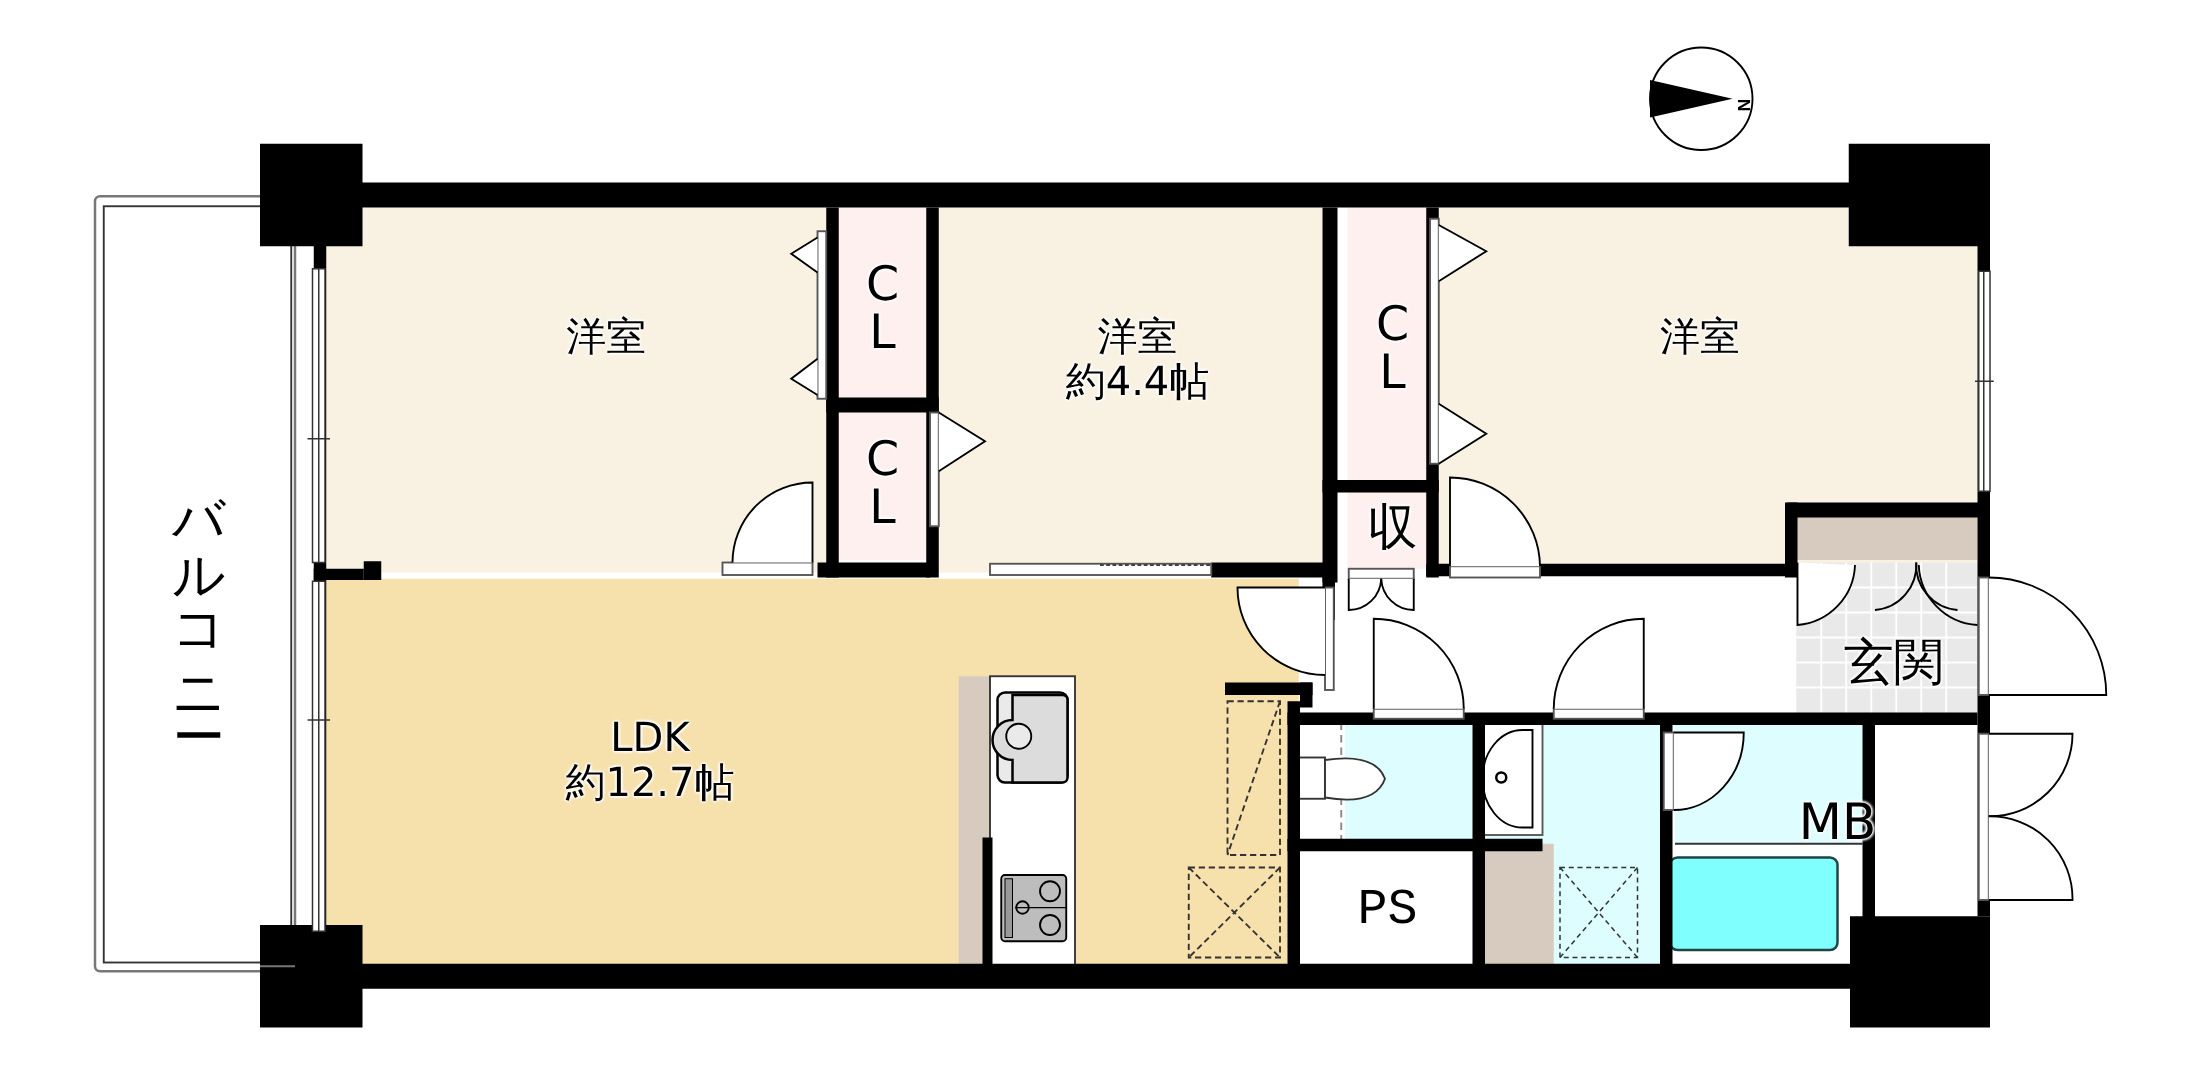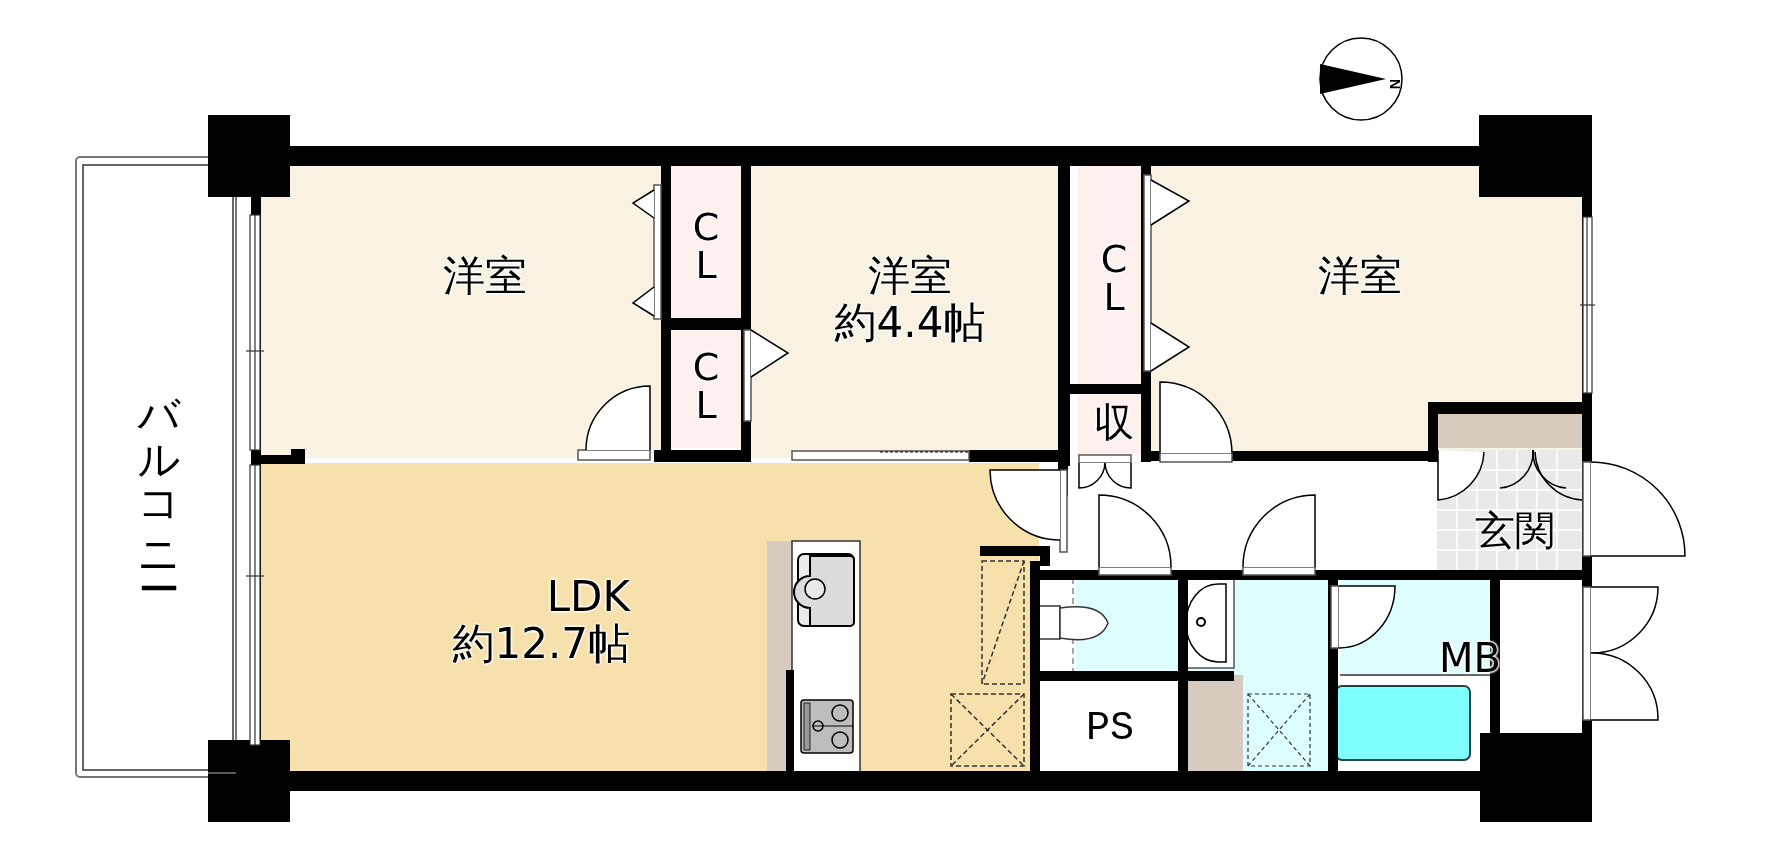--- a/index.html
+++ b/index.html
@@ -1,20 +1,20 @@
 <!DOCTYPE html>
 <html><head>
 <meta charset="utf-8">
 <style>
   html,body{margin:0;padding:0;background:#ffffff;}
   body{width:1765px;height:857px;position:relative;overflow:hidden;font-family:"DejaVu Sans","Liberation Sans",sans-serif;}
   #plan{position:absolute;left:0;top:0;width:1765px;height:857px;}
   .lbl{position:absolute;text-align:center;color:#000;line-height:1.12;white-space:nowrap;
        text-shadow:0 0 3px #fff,0 0 3px #fff,0 0 3px #fff,0 0 3px #fff,0 0 2px #fff;}
-  .room-lbl{font-size:42px;}
+  .room-lbl{font-size:32px;}
   .small-lbl{font-size:40px;}
   .cl-lbl{font-size:38px;line-height:1.0;}
   .balcony-lbl{font-size:42px;writing-mode:vertical-rl;text-orientation:upright;letter-spacing:2px;}
 </style>
 </head>
 <body>
 
 <svg id="plan" viewBox="0 0 1765 857" xmlns="http://www.w3.org/2000/svg">
 
   <g>
@@ -226,21 +226,21 @@
 <div class="lbl room-lbl" style="left:395px;top:252px;width:180px;">
   <div>洋室</div>
 </div>
 <div class="lbl room-lbl" style="left:820px;top:252px;width:180px;">
   <div>洋室</div>
   <div>約4.4帖</div>
 </div>
 <div class="lbl room-lbl" style="left:1285px;top:252px;width:150px;">
   <div>洋室</div>
 </div>
-<div class="lbl room-lbl" style="left:410px;top:573px;width:220px;text-align:right;">
+<div class="lbl room-lbl" style="left:410px;top:573px;width:220px;">
   <div>LDK</div>
   <div>約12.7帖</div>
 </div>
 
 <div class="lbl cl-lbl" style="left:676px;top:208px;width:60px;">
   <div>C</div>
   <div>L</div>
 </div>
 <div class="lbl cl-lbl" style="left:676px;top:348px;width:60px;">
   <div>C</div>

